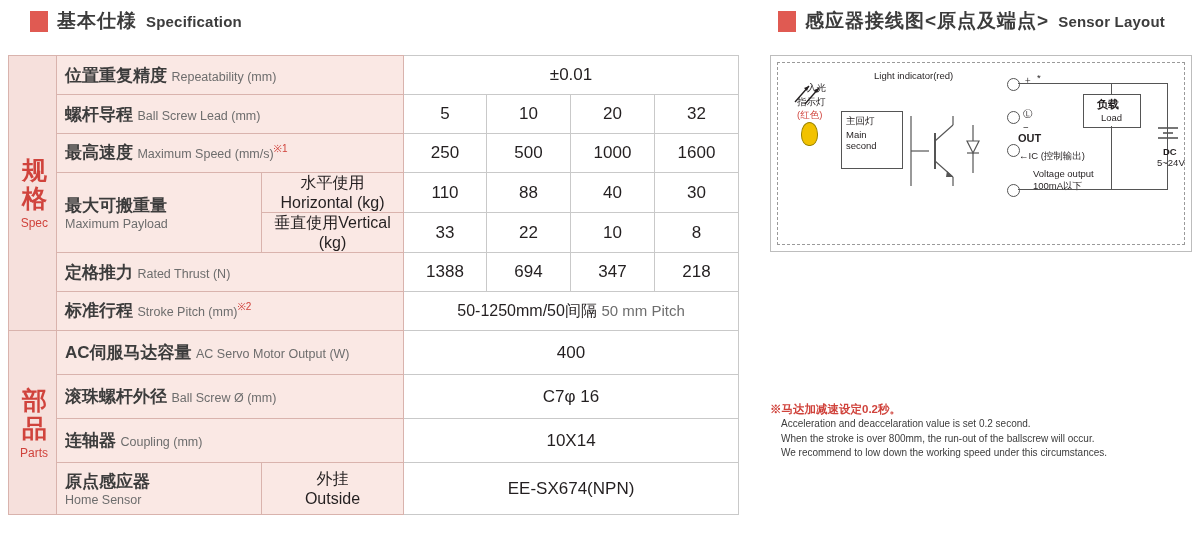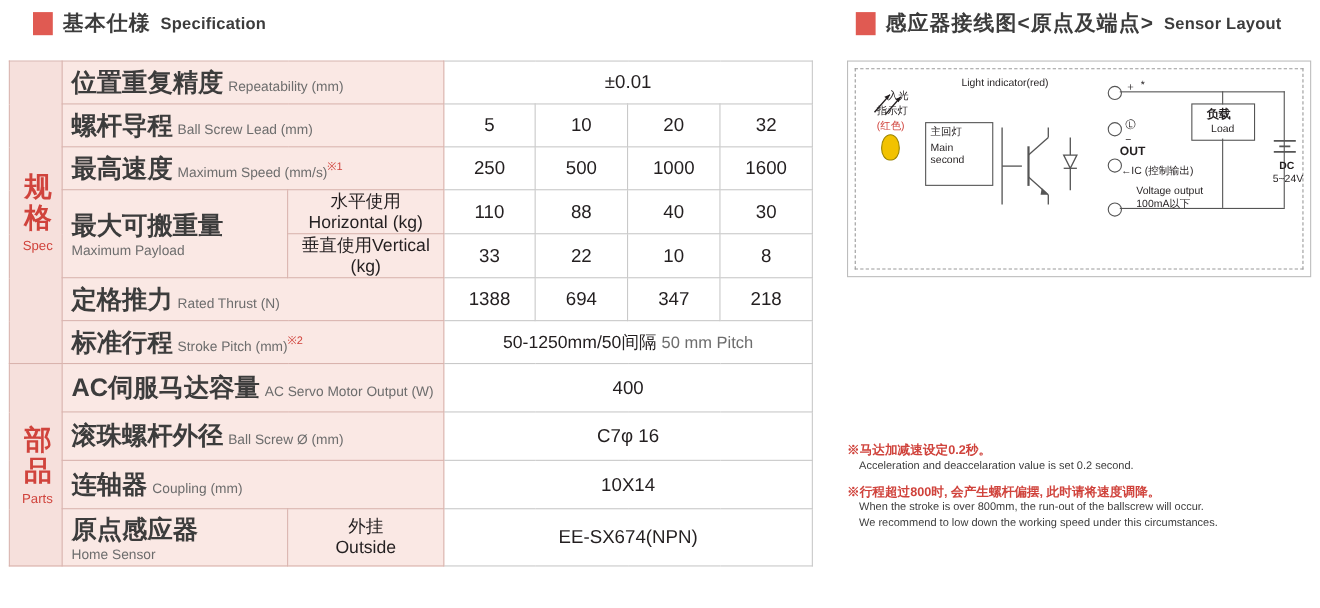--- a/index.html
+++ b/index.html
@@ -51,21 +51,21 @@
     letter-spacing:1px;
   }
   .side-en{
     font-size:12px;color:#d0433c;margin-top:4px;
   }
   .lbl{
     background:#fae8e4 !important;
     border-color:#d9b3ad !important;
   }
   .lbl .cn{
-    font-size:23px;font-weight:bold;color:#3c3c3c;
+    font-size:17px;font-weight:bold;color:#3c3c3c;
   }
   .lbl .en{
     font-size:12.5px;color:#6d6d6d;font-weight:normal;
   }
   .lbl .sup{
     font-size:10px;color:#d0433c;vertical-align:super;
   }
   .sub-lbl{
     background:#fae8e4 !important;
     border-color:#d9b3ad !important;
@@ -319,16 +319,15 @@
     <line x1="8" y1="11" x2="18" y2="11" stroke="#555" stroke-width="1.6"></line>
     <line x1="3" y1="16" x2="23" y2="16" stroke="#555" stroke-width="1.6"></line>
   </svg>
   <div class="dlabel b" style="left:392px;top:90px;">DC</div>
   <div class="dlabel" style="left:386px;top:101px;">5~24V</div>
 </div>
 
 <div id="notes">
   <div class="note-cn">※马达加减速设定0.2秒。</div>
   <div class="note-en">Acceleration and deaccelaration value is set 0.2 second.</div>
-  <div class="note-cn" style="margin-top:8px;">※行程超过800时, 会产生螺杆偏摆, 此时请将速度调降。</div>
   <div class="note-en">When the stroke is over 800mm, the run-out of the ballscrew will occur.</div>
   <div class="note-en">We recommend to low down the working speed under this circumstances.</div>
 </div>
 
 </body></html>

